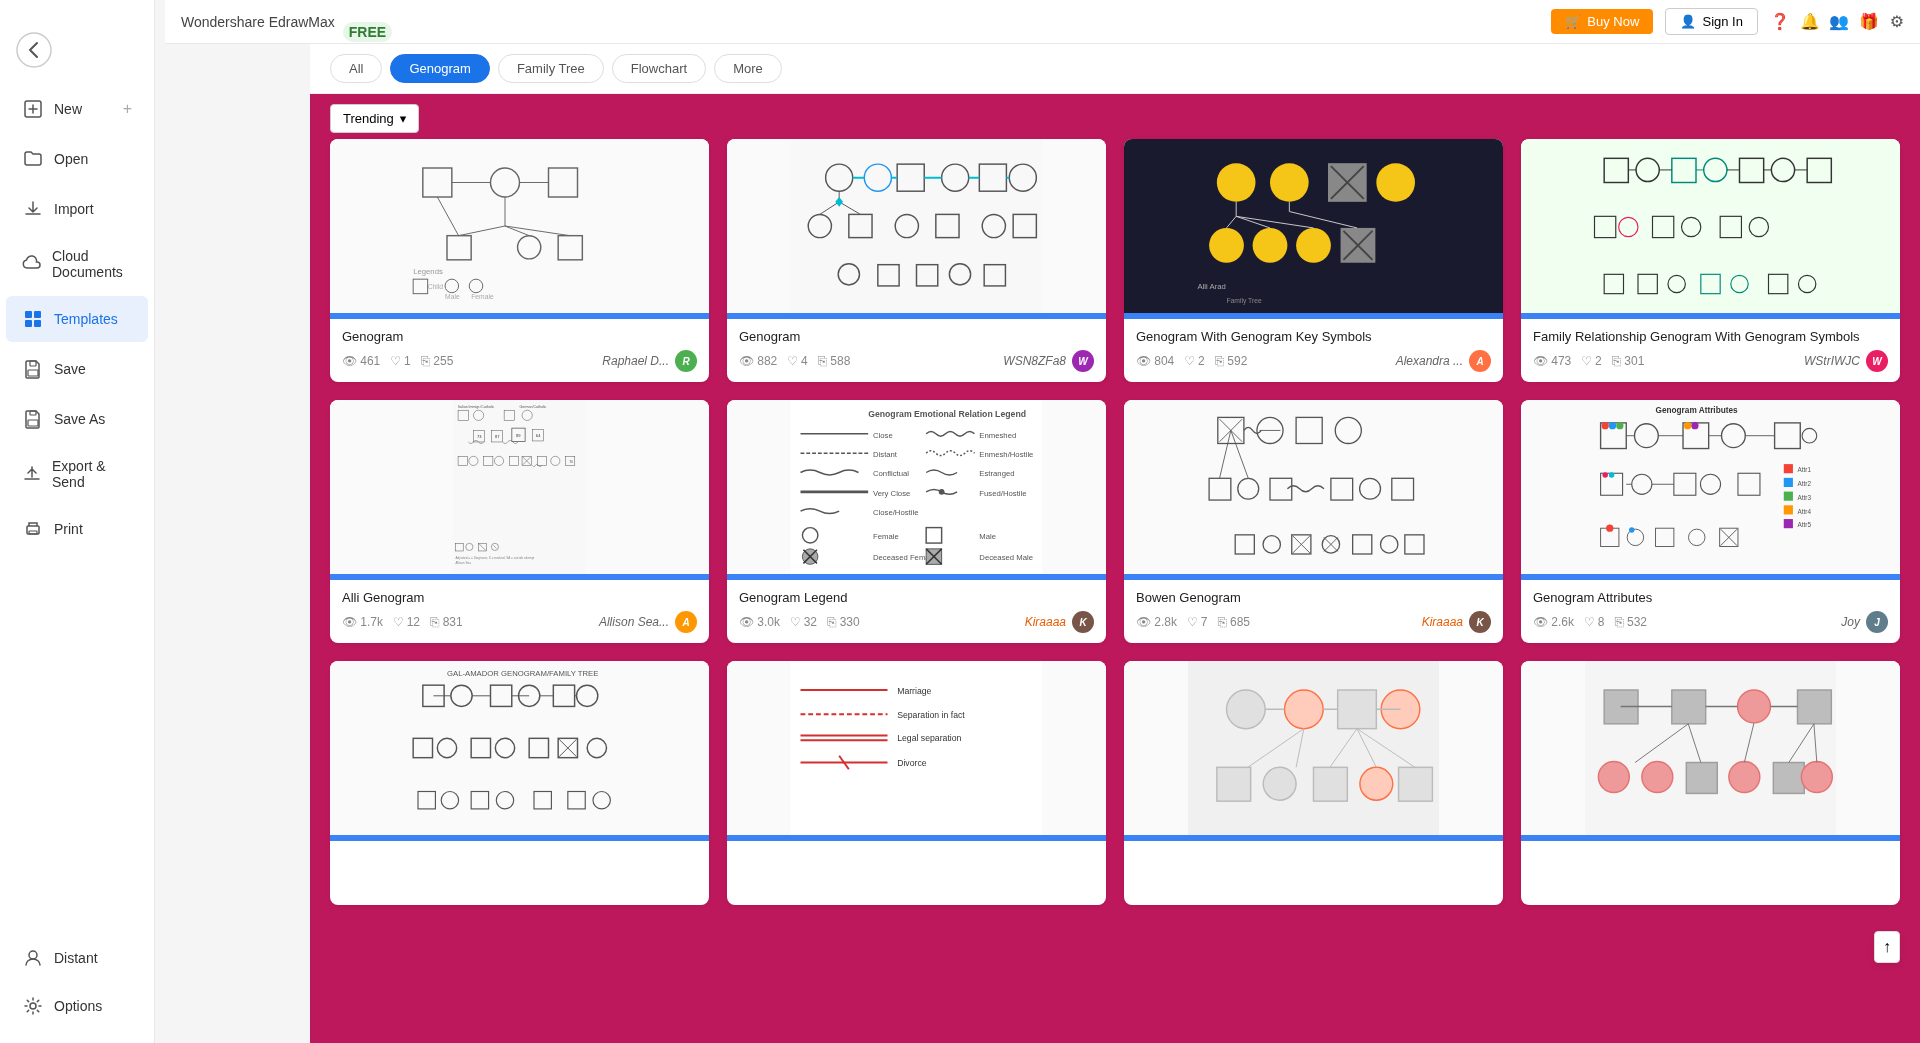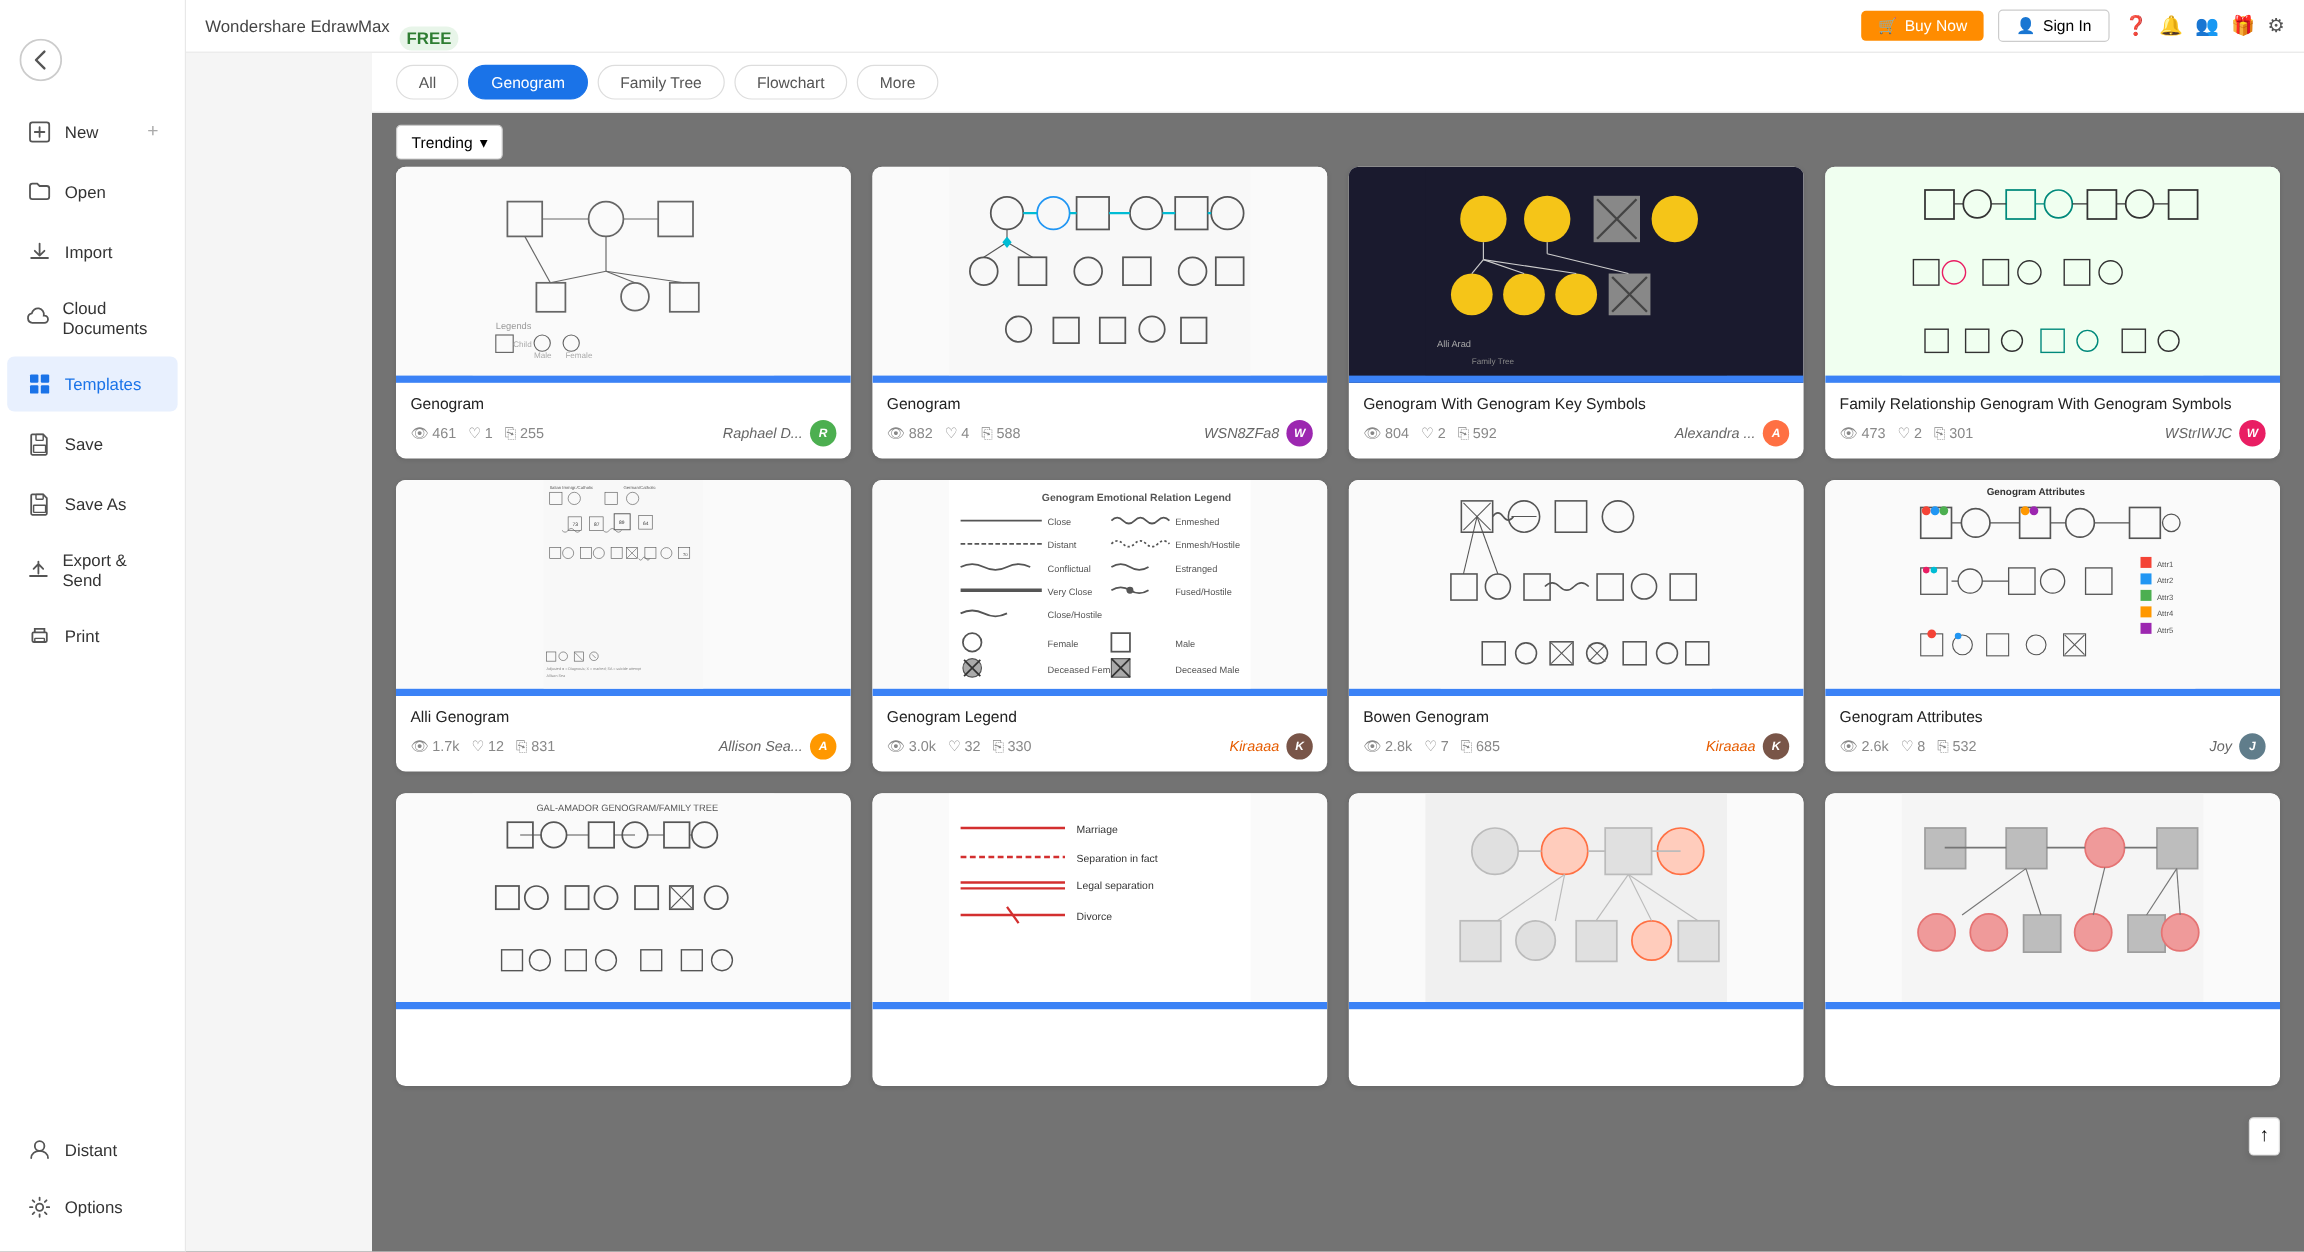--- a/index.html
+++ b/index.html
@@ -36,21 +36,21 @@
     .sidebar-item.active { background: #e8f0fe; color: #1a73e8; }
     .sidebar-item .icon { width: 22px; height: 22px; display: flex; align-items: center; justify-content: center; color: #666; }
     .sidebar-item.active .icon { color: #1a73e8; }
     .sidebar-spacer { flex: 1; }
     .sidebar-bottom { padding-bottom: 12px; }
 
     
     .topbar {
       position: absolute;
       top: 0;
-      left: 155px;
+      left: 165px;
       right: 0;
       height: 44px;
       background: #fff;
       display: flex;
       align-items: center;
       justify-content: space-between;
       padding: 0 16px;
       border-bottom: 1px solid #e8e8e8;
       z-index: 10;
     }
@@ -110,21 +110,21 @@
       font-size: 16px;
       display: flex; align-items: center;
     }
 
     
     .main {
       margin-left: 155px;
       margin-top: 44px;
       flex: 1;
       overflow-y: auto;
-      background: #737373;
+      background: #be185d;
       padding: 0;
     }
 
     
     .subtabs {
       display: flex;
       align-items: center;
       padding: 10px 20px;
       background: #fff;
       border-bottom: 1px solid #eee;

